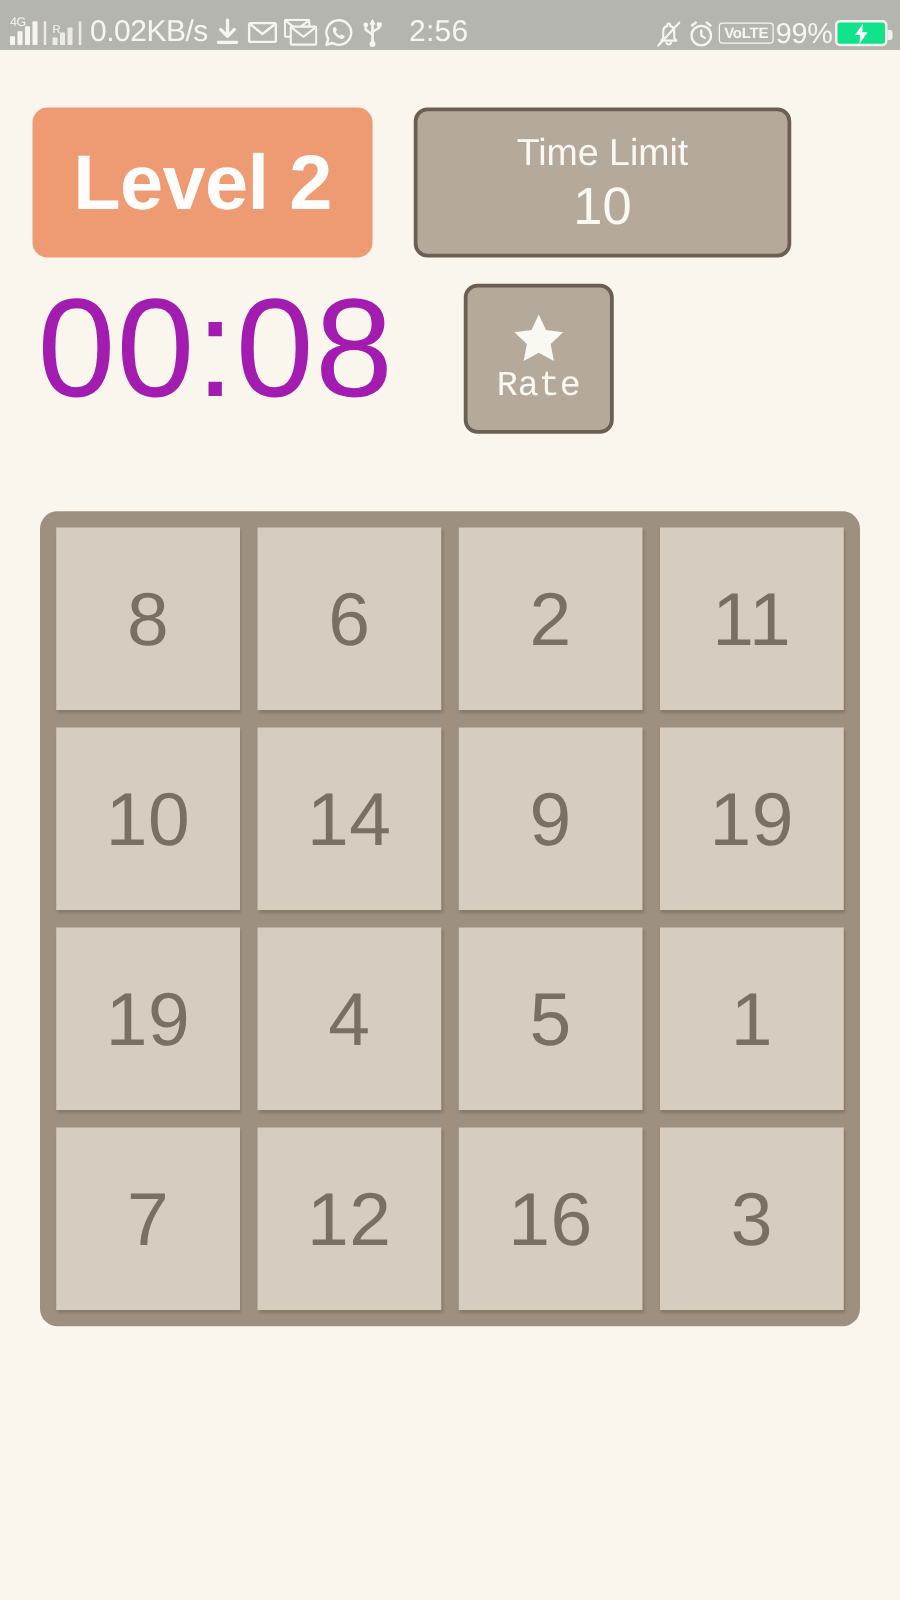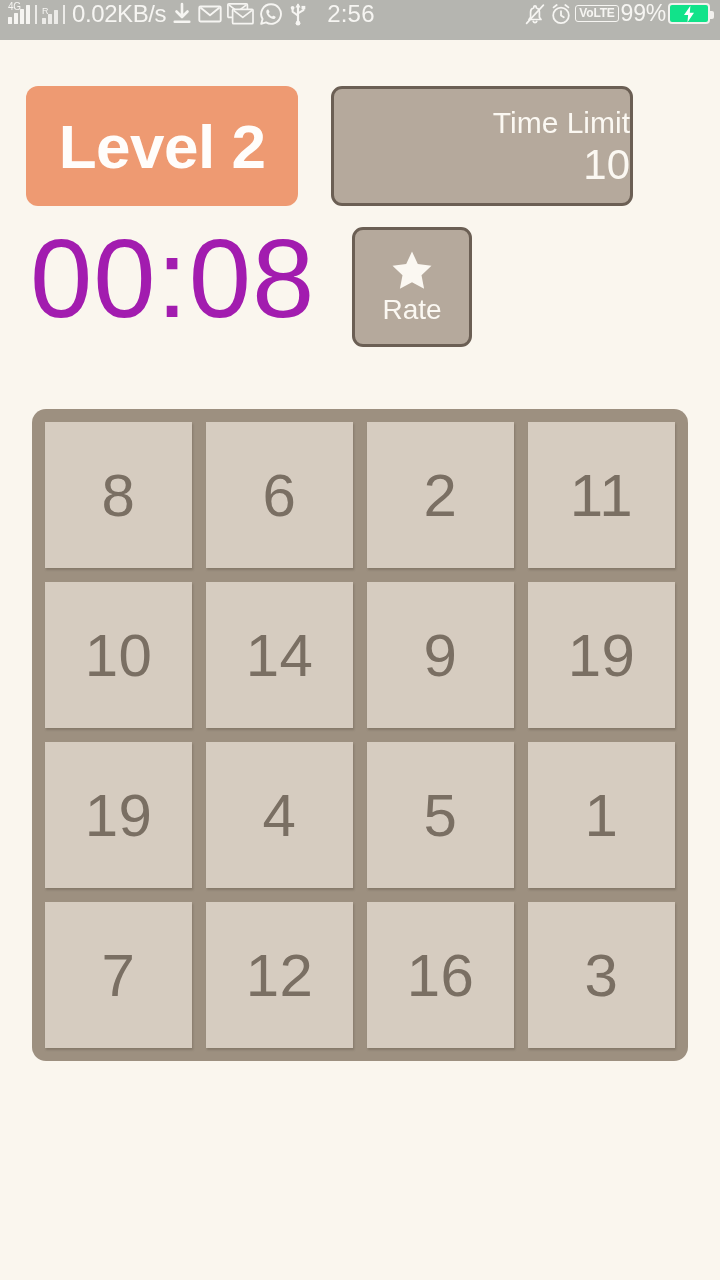--- a/index.html
+++ b/index.html
@@ -13,21 +13,21 @@
     background:#faf6ee;
     font-family:"Liberation Sans", sans-serif;
     -webkit-font-smoothing:antialiased;
   }
 
   
   .statusbar {
     height:40px;
     background:#b5b5b0;
     display:flex;
-    align-items:flex-start;
+    align-items:flex-end;
     padding:0 10px 0 8px;
     color:#f6f5f2;
     font-size:23px;
     position:relative;
   }
   .sb-left  { display:flex; align-items:center; gap:5px; flex:0 0 auto; }
   .sb-right { display:flex; align-items:center; gap:2px; margin-left:auto; flex:0 0 auto; }
 
   .sig-wrap { display:flex; align-items:flex-end; gap:2px; position:relative; }
   .sig-bars { display:flex; align-items:flex-end; gap:2px; height:20px; }
@@ -94,41 +94,41 @@
     font-weight:bold;
     letter-spacing:-.5px;
   }
   .timelimit {
     margin-left:33px;
     width:302px; height:120px;
     background:#b5a99c;
     border:3px solid #6b5f54;
     border-radius:11px;
     display:flex; flex-direction:column;
-    align-items:flex-end; justify-content:center;
+    align-items:center; justify-content:center;
     color:#fbf8f2;
     gap:0;
   }
   .tl-label { font-size:30px; line-height:1.25; }
   .tl-value { font-size:42px; line-height:1.1; font-weight:300; }
 
   .row2 {
     display:flex; align-items:flex-start;
     margin-top:14px;
   }
   .timer {
     width:312px;
     font-size:112px;
     font-weight:300;
     color:#a21caf;
     letter-spacing:1px;
     line-height:1.05;
     padding-left:4px;
   }
-  .sqbtns { display:flex; gap:29px; margin-left:14px; margin-top:7px; }
+  .sqbtns { display:flex; gap:29px; margin-left:33px; margin-top:7px;font-family:Liberation Mono, monospace; }
   .sqbtn {
     width:120px; height:120px;
     background:#b5a99c;
     border:3px solid #6b5f54;
     border-radius:11px;
     display:flex; flex-direction:column;
     align-items:center; justify-content:center;
     gap:6px;
     color:#fbf8f2;
   }

